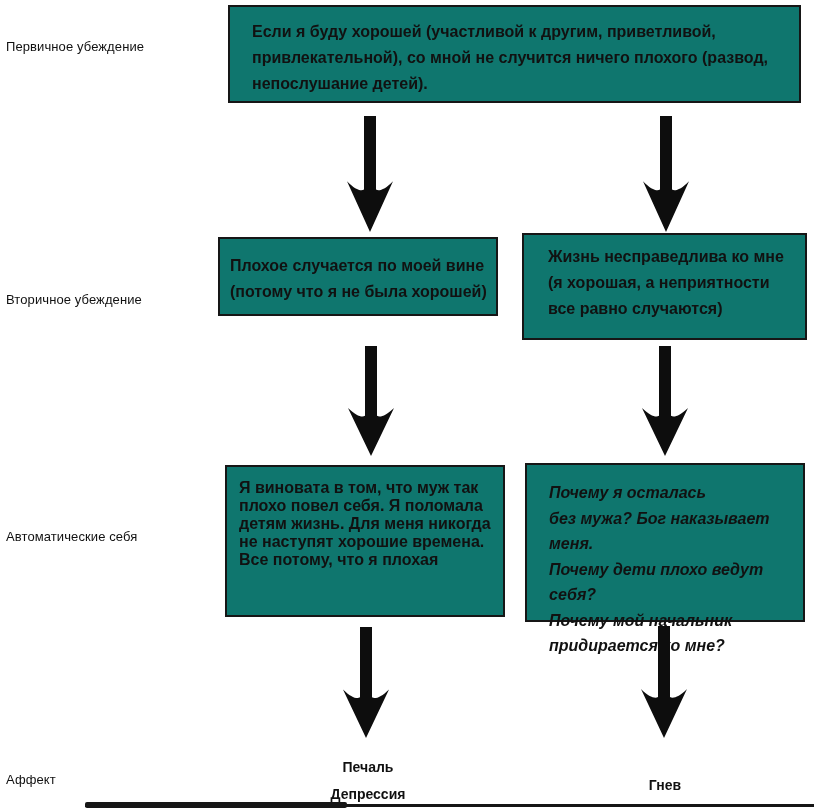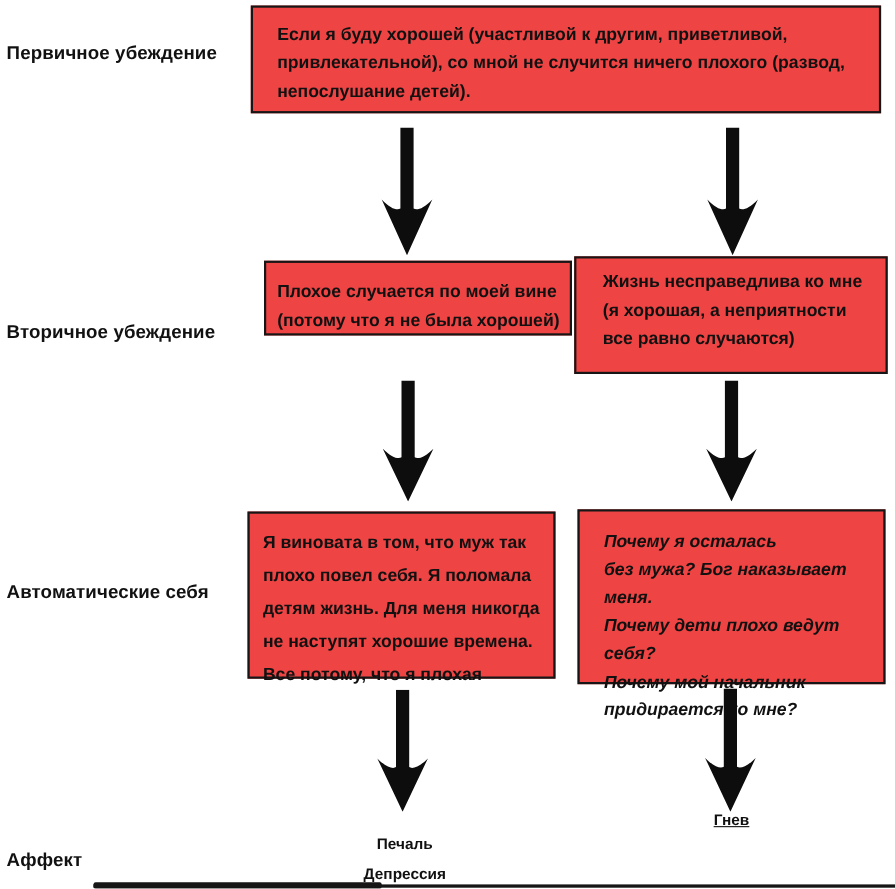--- a/index.html
+++ b/index.html
@@ -7,55 +7,55 @@
     position: relative;
     width: 814px;
     height: 808px;
     background: #ffffff;
     font-family: "Liberation Sans", "DejaVu Sans", sans-serif;
     color: #111;
     overflow: hidden;
   }
   .row-label {
     position: absolute;
-    font-size: 17px;
-    font-weight: 700;
+    font-size: 13px;
+    font-weight: 400;
     letter-spacing: 0.1px;
     white-space: nowrap;
   }
   .flow-box {
     position: absolute;
     border: 2px solid #161616;
-    background: #ef4444;
+    background: #0f766e;
     box-sizing: border-box;
     font-size: 16px;
     font-weight: 700;
     line-height: 26px;
     white-space: pre-line;
   }
   .box-primary   { left: 228px; top: 5px;   width: 573px; height: 98px;  padding: 12px 18px 0 22px; }
-  .box-sec-left  { left: 240px; top: 237px; width: 280px; height: 68px;  padding: 14px 8px 0 10px; }
+  .box-sec-left  { left: 218px; top: 237px; width: 280px; height: 79px;  padding: 14px 8px 0 10px; }
   .box-sec-right { left: 522px; top: 233px; width: 285px; height: 107px;  padding: 9px 8px 0 24px;  line-height: 26px; }
-  .box-auto-left { left: 225px; top: 465px; width: 280px; height: 152px; padding: 12px 8px 0 12px; line-height: 30px; }
+  .box-auto-left { left: 225px; top: 465px; width: 280px; height: 152px; padding: 12px 8px 0 12px; line-height: 18px; }
   .box-auto-right{ left: 525px; top: 463px; width: 280px; height: 159px; padding: 15px 6px 0 22px; line-height: 25.5px; font-style: italic; }
   .arrow {
     position: absolute;
     width: 48px;
   }
   .arrow svg { display: block; width: 100%; height: 100%; }
   .outcome {
     position: absolute;
     font-size: 14px;
     font-weight: 700;
     text-align: center;
     line-height: 27px;
     white-space: pre-line;
   }
   .outcome-left  { left: 288px; top: 754px; width: 160px; }
-  .outcome-right { left: 605px; top: 732px; width: 120px; text-decoration: underline; }
+  .outcome-right { left: 605px; top: 772px; width: 120px; }
   .scan-line-thin {
     position: absolute;
     left: 85px; top: 804px; width: 729px; height: 3px;
     background: #161616;
   }
   .scan-line-thick {
     position: absolute;
     left: 85px; top: 802px; width: 262px; height: 6px;
     background: #161616;
     border-radius: 2px;

